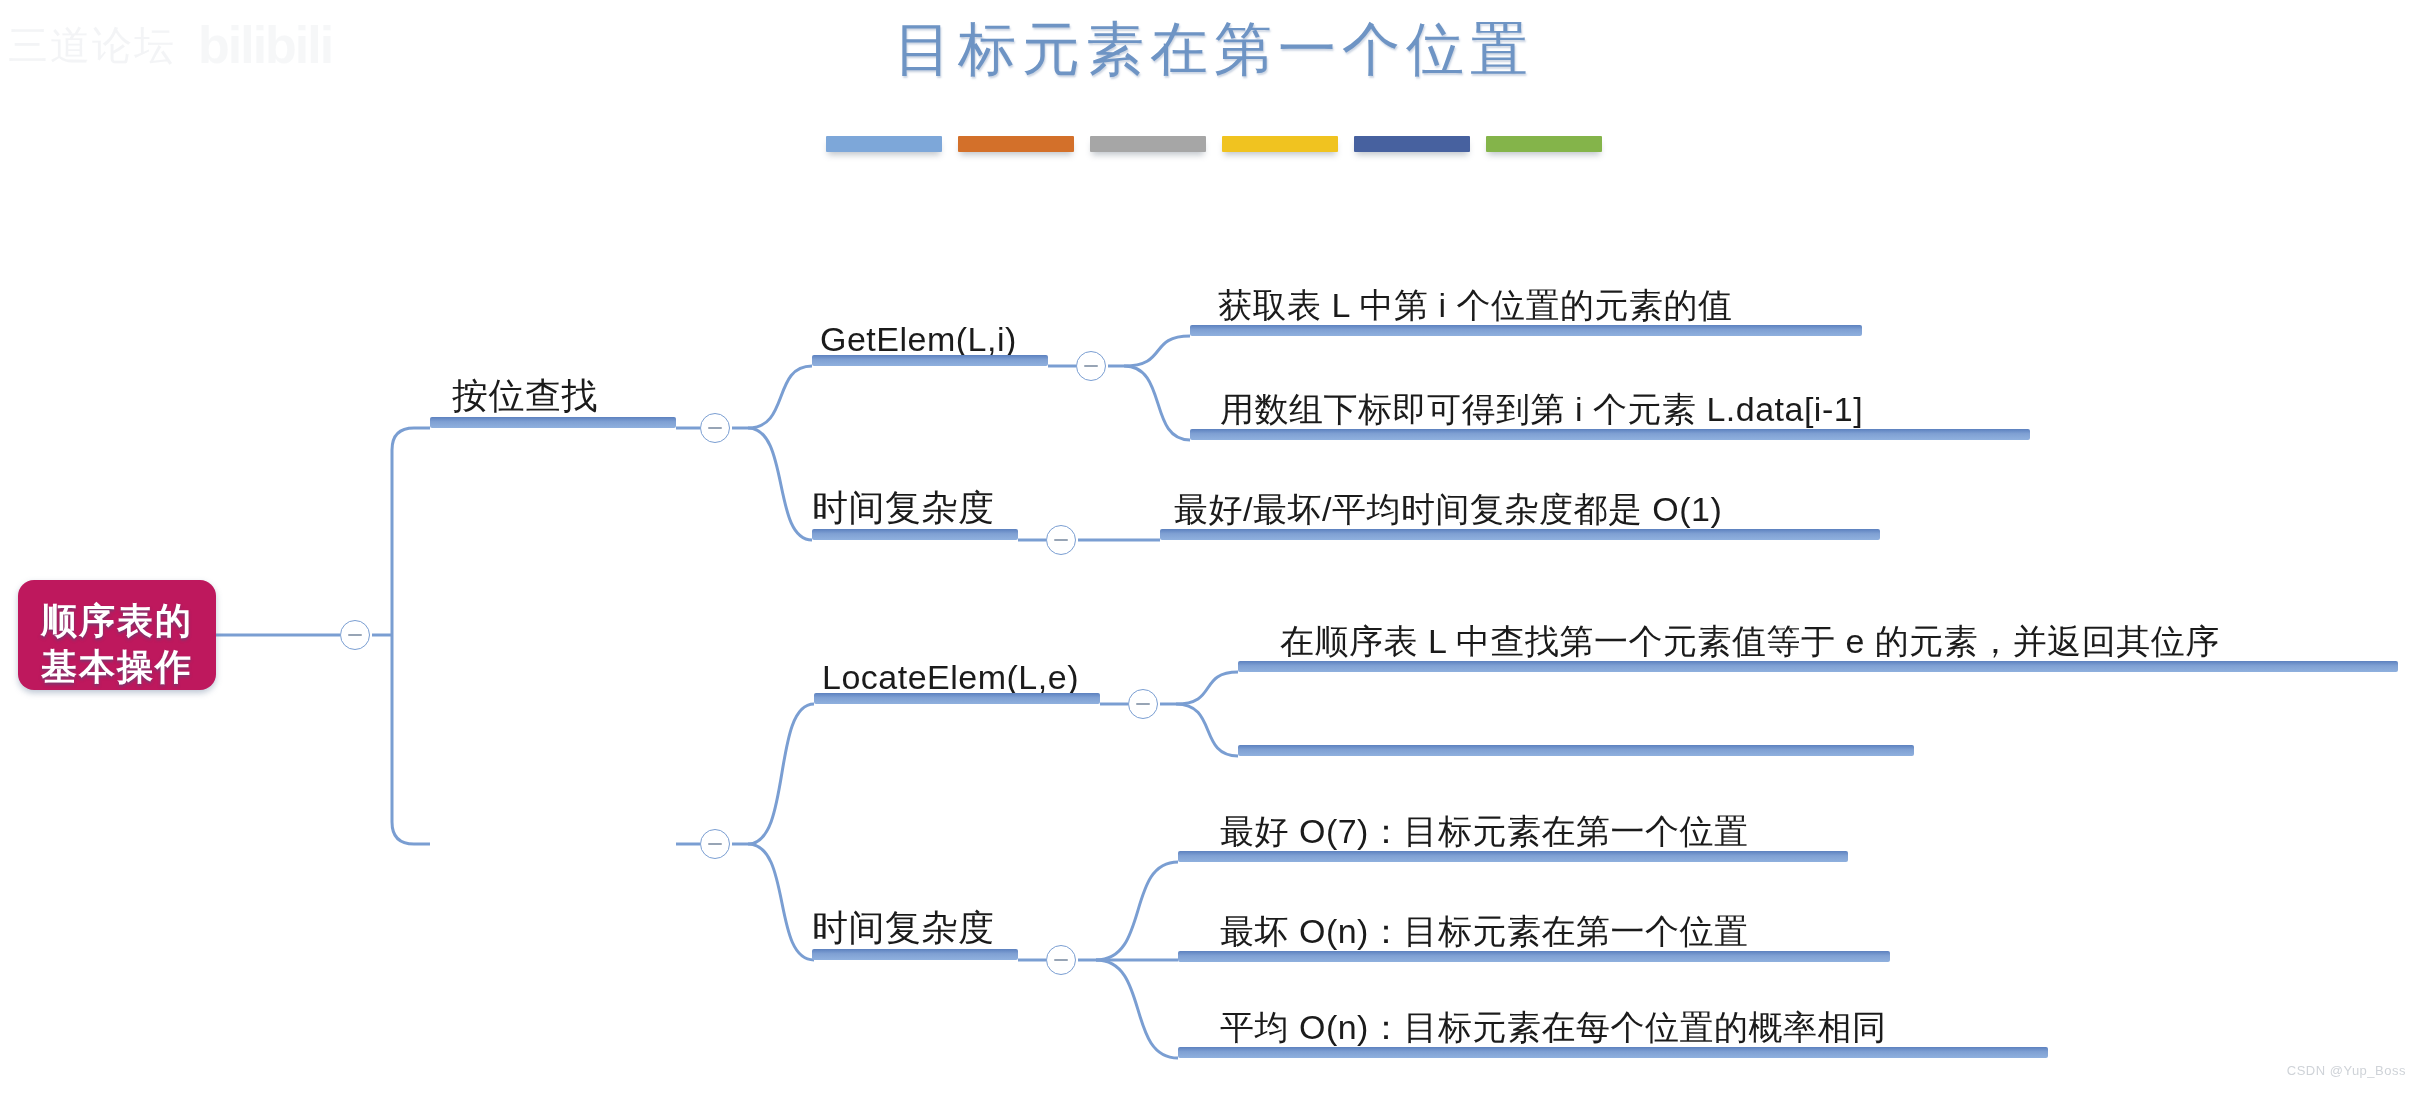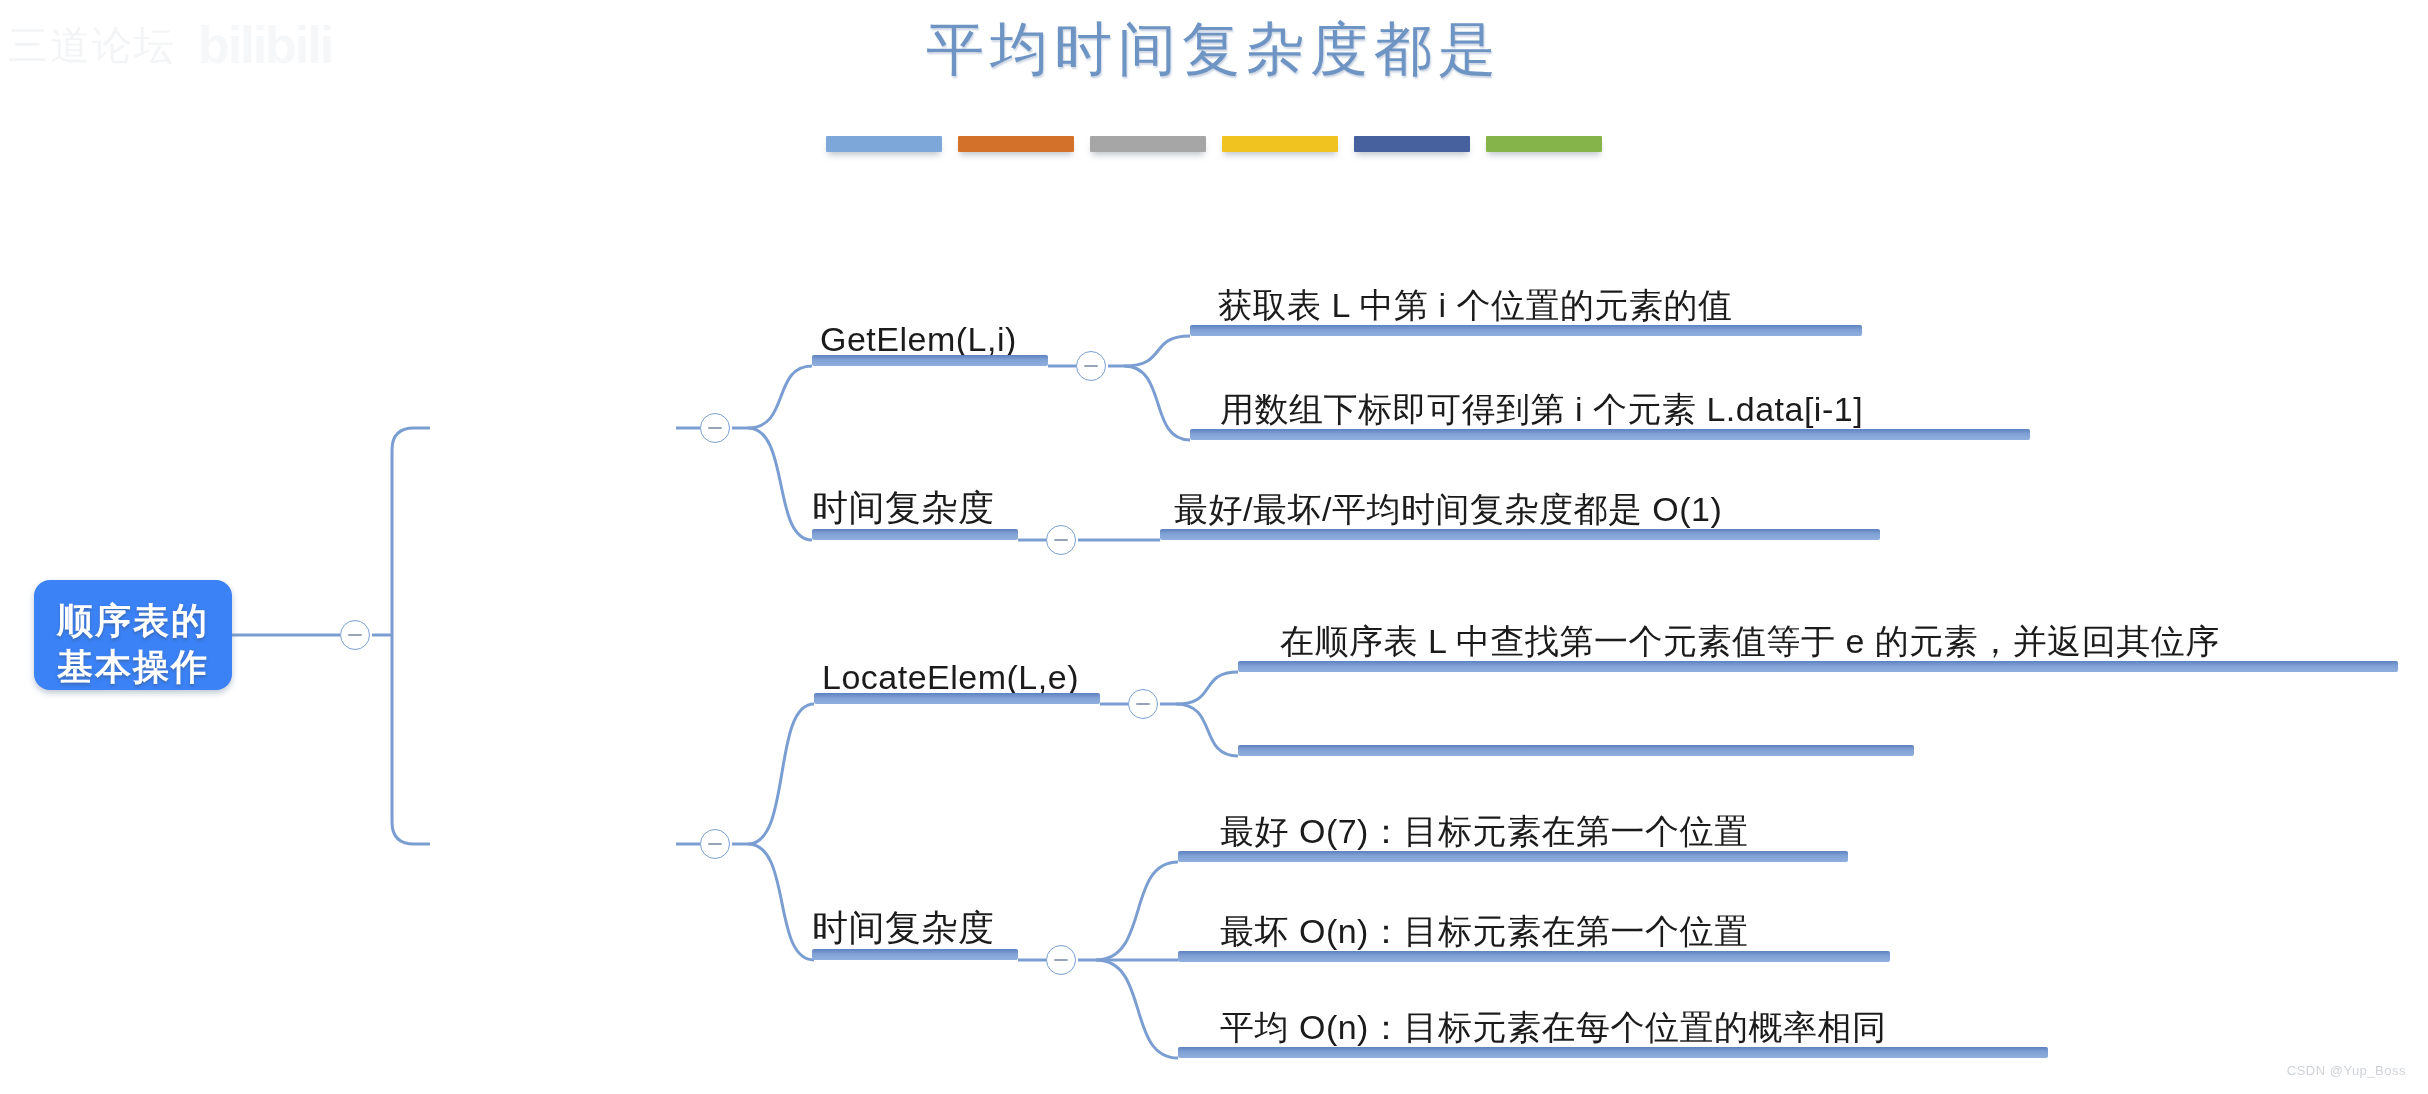--- a/index.html
+++ b/index.html
@@ -91,21 +91,21 @@
 </head>
 <body>
 
 <div class="stage">
 
   <div class="wm-bili">
     <span class="wm-cn">三道论坛</span>
     <span class="wm-logo">bilibili</span>
   </div>
 
-  <div class="title" style="color: rgb(110, 148, 196);">平均时间复杂度都是</div>
+  <div class="title" style="color: rgb(110, 148, 196);">目标元素在第一个位置</div>
   <div class="title-bars">
     <div class="tb" style="background:#7da7d9"></div>
     <div class="tb" style="background:#d3702a"></div>
     <div class="tb" style="background:#a6a6a6"></div>
     <div class="tb" style="background:#f0c320"></div>
     <div class="tb" style="background:#47619f"></div>
     <div class="tb" style="background:#84b44a"></div>
   </div>
 
   <svg class="links" viewBox="0 0 2428 1094" width="2428" height="1094" fill="none">
@@ -142,28 +142,32 @@
       <path d="M1176 704 C 1218 704 1198 756 1238 756"></path>
 
       <path d="M1018 960 H 1046"></path>
       <path d="M1078 960 H 1096"></path>
       <path d="M1096 960 C 1150 960 1126 862 1178 862"></path>
       <path d="M1096 960 H 1178"></path>
       <path d="M1096 960 C 1150 960 1126 1058 1178 1058"></path>
     </g>
   </svg>
 
-  <div class="root" style="background: #3b82f6; margin-left: 16px;">
+  <div class="root" style="background: #be185d;">
     <div class="root-label">
       <span>顺序表的</span><br>
       <span>基本操作</span>
     </div>
   </div>
   <div class="toggle" style="left:340px;top:620px;"></div>
 
+  <div class="node" style="left:430px;top:368px;width:246px;height:60px;">
+    <span class="node-text sz2" style="left:22px;">按位查找</span>
+    <span class="underbar" style="width:246px;"></span>
+  </div>
   <div class="toggle" style="left:700px;top:413px;"></div>
 
   <div class="toggle" style="left:700px;top:829px;"></div>
 
   <div class="node" style="left:812px;top:306px;width:236px;height:60px;">
     <span class="node-text" style="left:8px;">GetElem(L,i)</span>
     <span class="underbar" style="width:236px;"></span>
   </div>
   <div class="toggle" style="left:1076px;top:351px;"></div>
 

